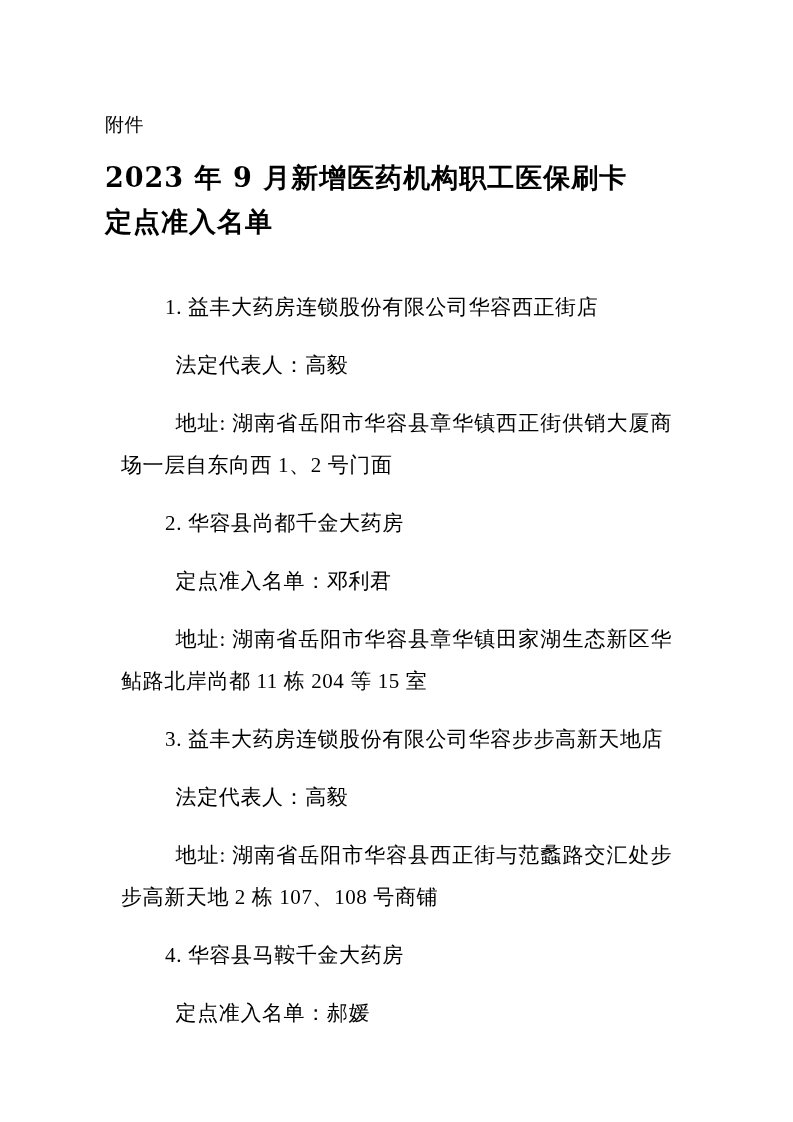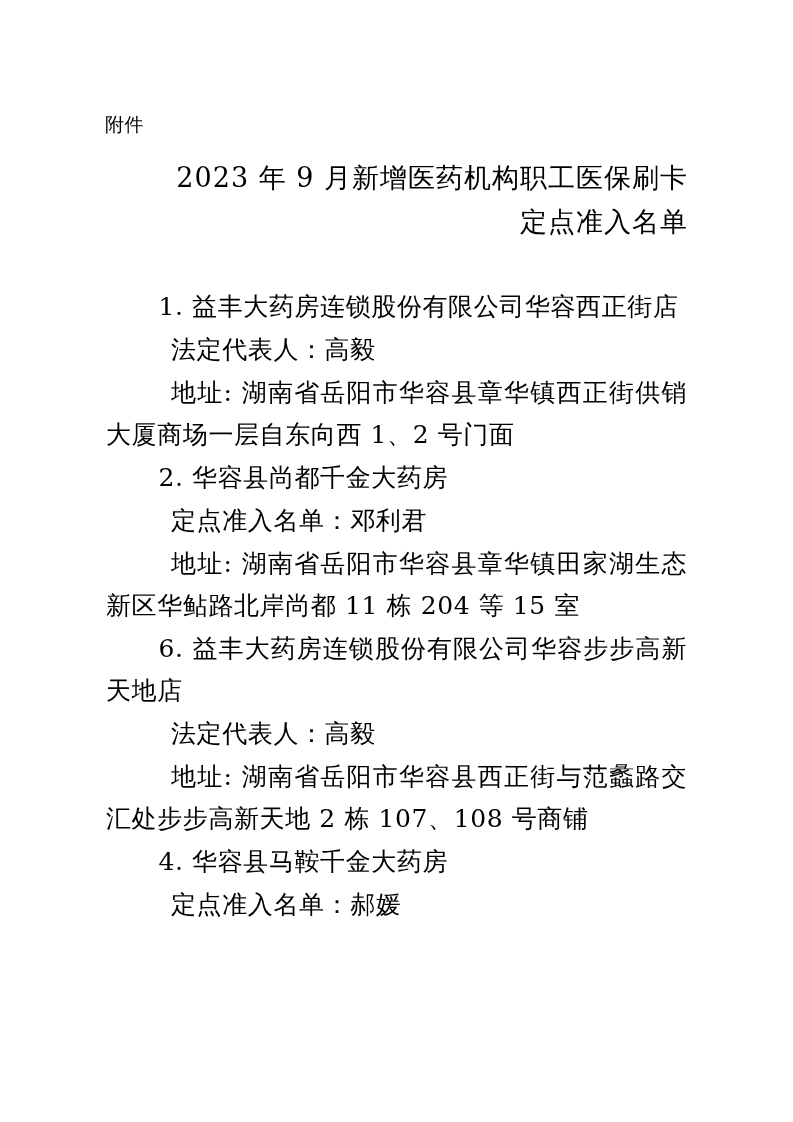--- a/index.html
+++ b/index.html
@@ -26,42 +26,43 @@
   }
   .attachment-label {
     font-size: 19px;
     line-height: 28px;
     letter-spacing: 0.5px;
     margin: 0 0 18px 0;
     font-family: "DejaVu Sans", "Liberation Sans", sans-serif;
     font-weight: 400;
   }
   .doc-title {
-    text-align: right;
+    text-align: left;
     font-size: 27px;
-    font-weight: normal;
+    font-weight: bold;
     line-height: 44px;
     letter-spacing: 1px;
     margin: 8px 0 0 0;
     font-family: "DejaVu Serif", "Liberation Serif", serif;
   }
   .doc-title .line {
     display: block;
   }
   .body-block {
     margin-top: 42px;
   }
   .para {
-    font-size: 25px;
+    font-size: 21px;
     line-height: 42px;
     letter-spacing: 0.6px;
     text-align: justify;
     text-justify: inter-ideograph;
-    margin: 1px;
+    margin: 16px;
     text-indent: 0;
+    font-family: Liberation Serif, serif;
   }
   .para.indent {
     text-indent: 2.1em;
   }
   .para.indent-sub {
     text-indent: 2.6em;
   }
   .para.hang {
     text-indent: 2.6em;
   }
@@ -86,21 +87,21 @@
       <p class="para hang">地址: 湖南省岳阳市华容县章华镇西正街供销大厦商场一层自东向西 1、2 号门面</p>
     </div>
 
     <div>
       <p class="para indent">2. 华容县尚都千金大药房</p>
       <p class="para indent-sub">定点准入名单：邓利君</p>
       <p class="para hang">地址: 湖南省岳阳市华容县章华镇田家湖生态新区华鲇路北岸尚都 11 栋 204 等 15 室</p>
     </div>
 
     <div>
-      <p class="para indent">6. 益丰大药房连锁股份有限公司华容步步高新天地店</p>
+      <p class="para indent">3. 益丰大药房连锁股份有限公司华容步步高新天地店</p>
       <p class="para indent-sub">法定代表人：高毅</p>
       <p class="para hang">地址: 湖南省岳阳市华容县西正街与范蠡路交汇处步步高新天地 2 栋 107、108 号商铺</p>
     </div>
 
     <div>
       <p class="para indent">4. 华容县马鞍千金大药房</p>
       <p class="para indent-sub">定点准入名单：郝媛</p>
     </div>
 
   </div>

